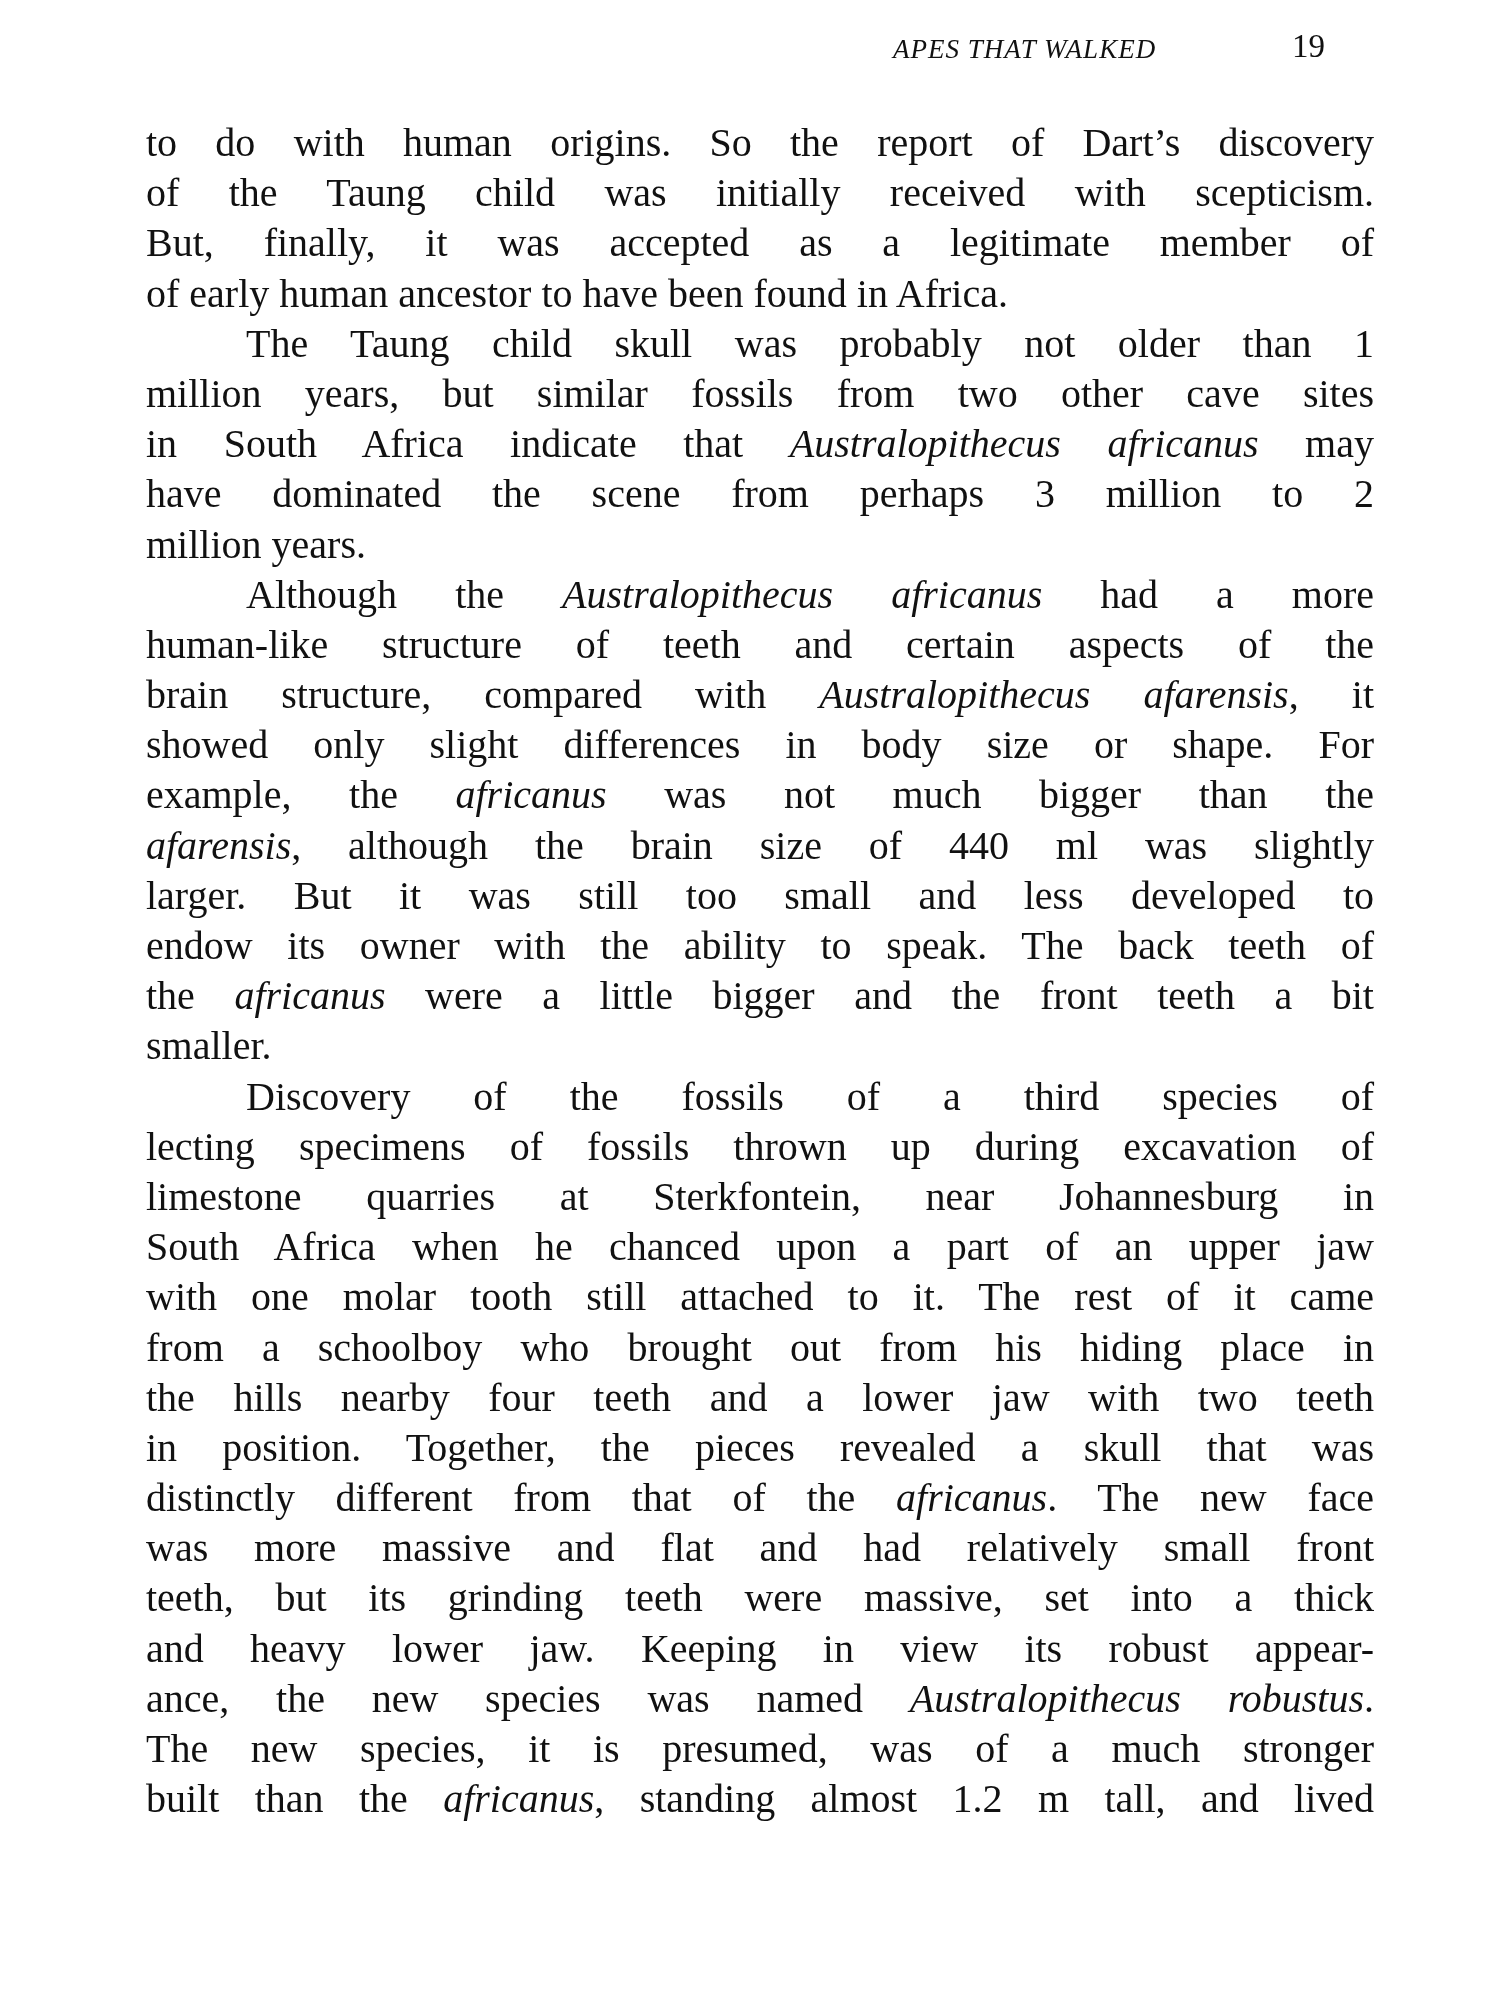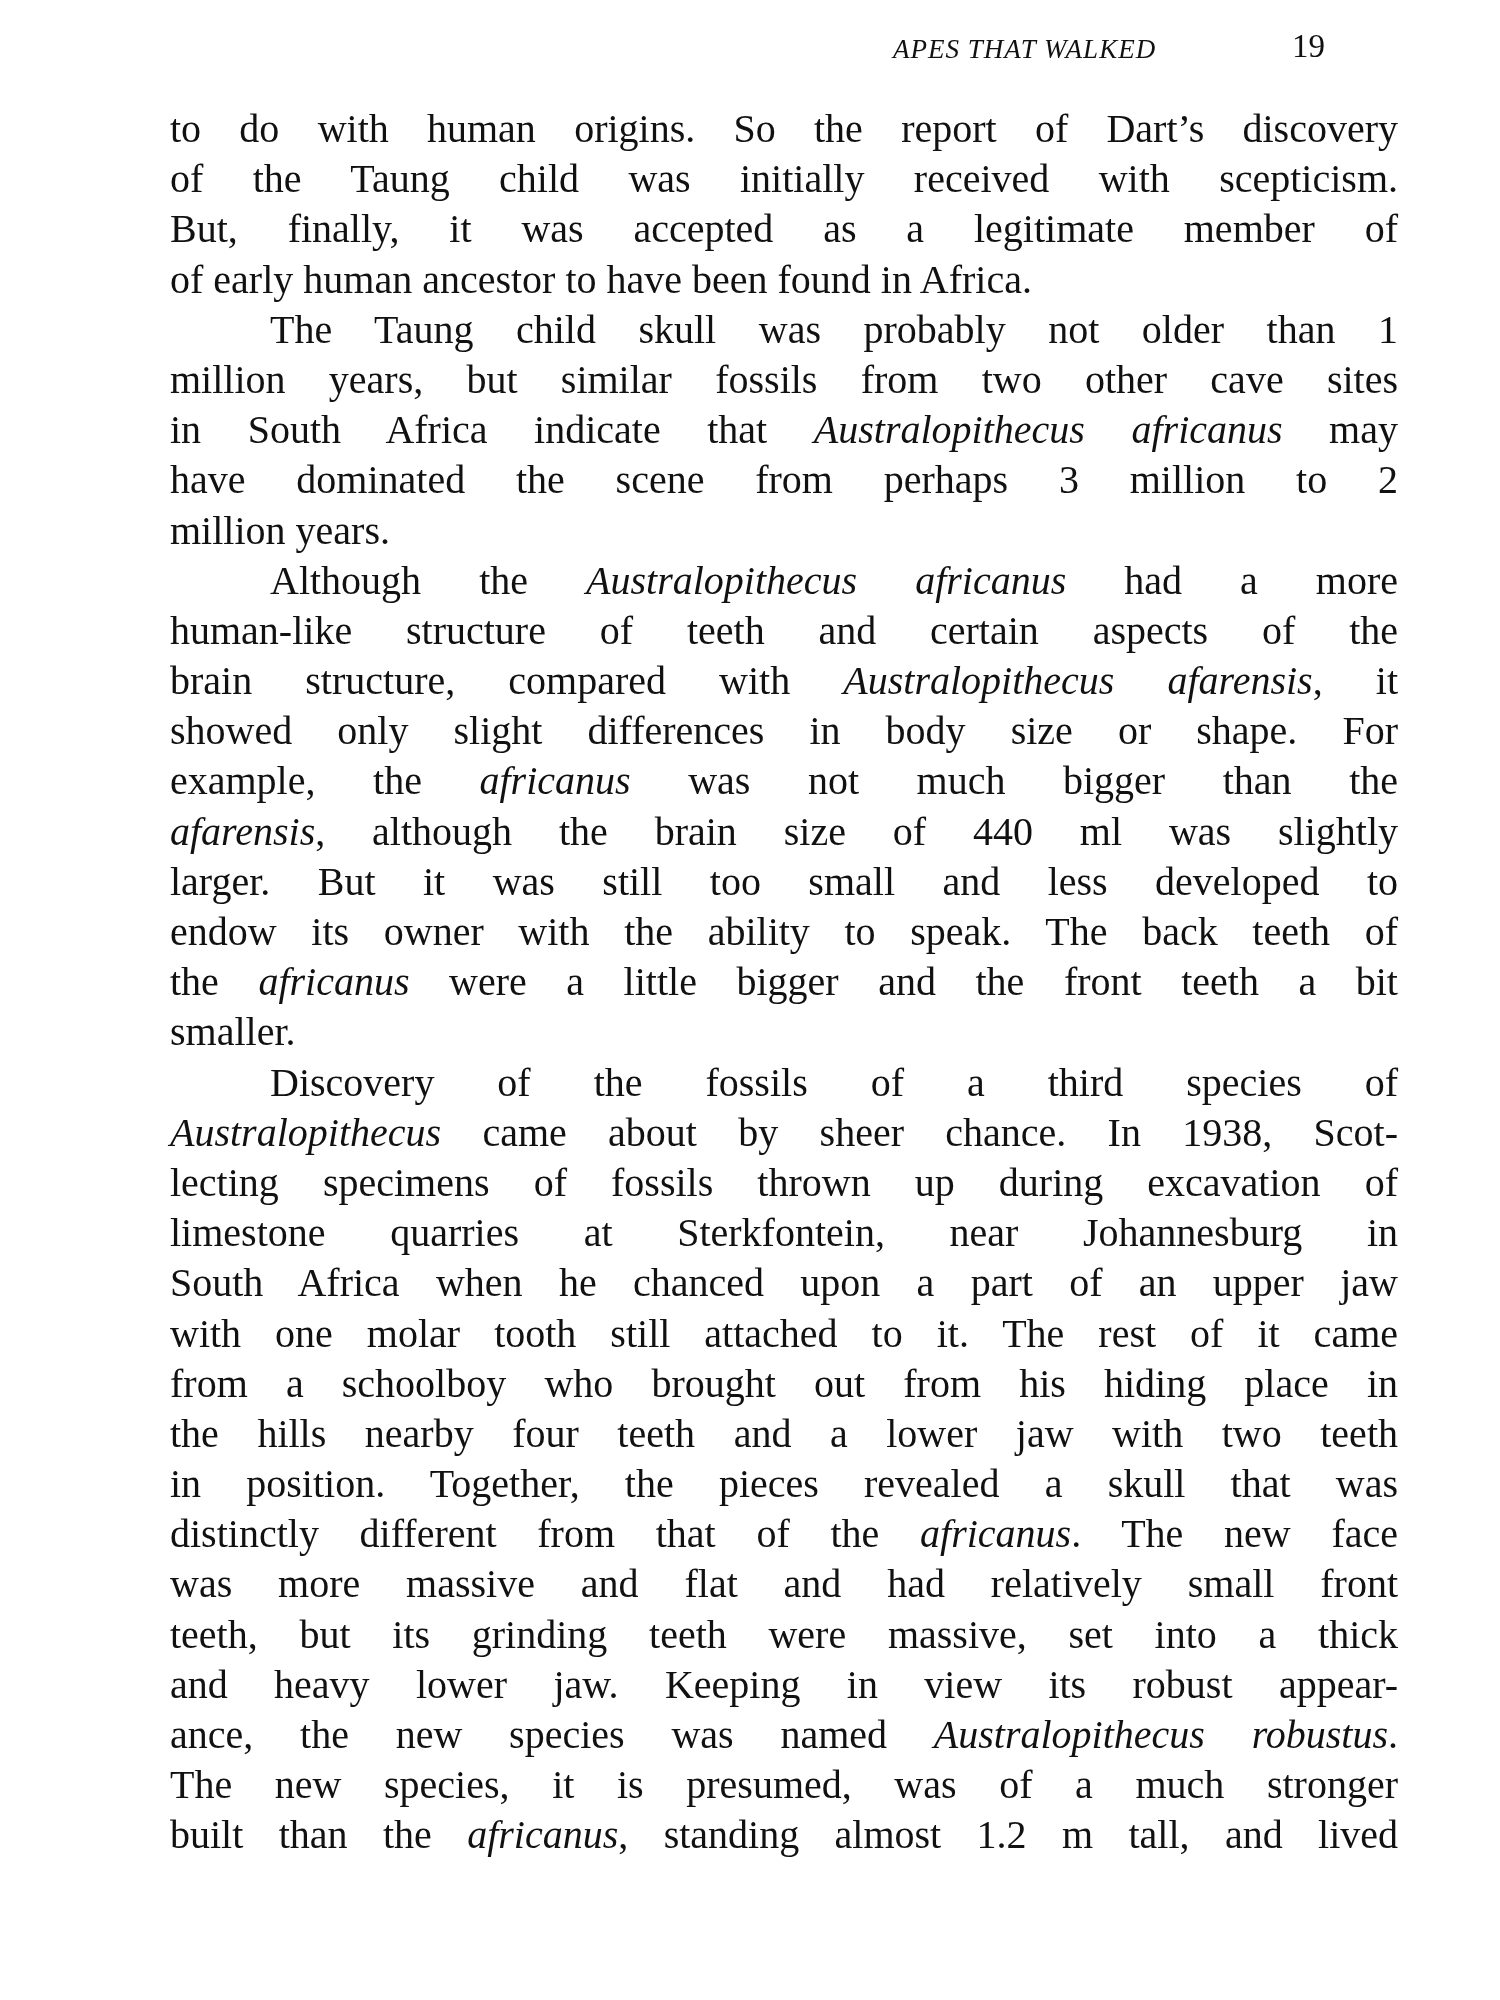--- a/index.html
+++ b/index.html
@@ -2,21 +2,21 @@
 <html><head>
 <meta charset="utf-8">
 <style>
   html, body { margin:0; padding:0; background:#ffffff; }
   body { width:1500px; height:2000px; position:relative; overflow:hidden;
          font-family:"Liberation Serif","DejaVu Serif",serif; color:#111; }
   .header { position:absolute; top:30px; left:0; width:1500px; height:40px; }
   .running-head { position:absolute; left:893px; top:4px; font-size:27px;
          letter-spacing:1px; font-variant:small-caps; text-transform:uppercase;font-style:italic; }
   .page-number { position:absolute; left:1292px; top:-2px; font-size:33px; }
-  .body-text { position:absolute; left:146px; top:104px; width:1228px;margin-left:24px; }
+  .body-text { position:absolute; left:146px; top:118px; width:1228px; }
   .line { display:block; height:50.2px; line-height:50.2px; font-size:40px;
           text-align:justify; text-align-last:justify; white-space:nowrap;
           overflow:visible; }
   .line.last { text-align-last:left; }
   .line.indent { padding-left:100px; }
   .line i { font-style:italic; }
   .seg { display:inline; }
 </style>
 </head>
 <body>
@@ -40,21 +40,20 @@
     <div class="line"><span class="seg">human-like structure of teeth and certain aspects of the</span></div>
     <div class="line"><span class="seg">brain structure, compared with </span><i class="seg">Australopithecus afarensis</i><span class="seg">, it</span></div>
     <div class="line"><span class="seg">showed only slight differences in body size or shape. For</span></div>
     <div class="line"><span class="seg">example, the </span><i class="seg">africanus</i><span class="seg"> was not much bigger than the</span></div>
     <div class="line"><i class="seg">afarensis</i><span class="seg">, although the brain size of 440 ml was slightly</span></div>
     <div class="line"><span class="seg">larger. But it was still too small and less developed to</span></div>
     <div class="line"><span class="seg">endow its owner with the ability to speak. The back teeth of</span></div>
     <div class="line"><span class="seg">the </span><i class="seg">africanus</i><span class="seg"> were a little bigger and the front teeth a bit</span></div>
     <div class="line last"><span class="seg">smaller.</span></div>
     <div class="line indent"><span class="seg">Discovery of the fossils of a third species of</span></div>
-    <div class="line"><i class="seg">Australopithecus</i><span class="seg"> came about by sheer chance. In 1938, Scot-</span></div>
     <div class="line"><span class="seg">lecting specimens of fossils thrown up during excavation of</span></div>
     <div class="line"><span class="seg">limestone quarries at Sterkfontein, near Johannesburg in</span></div>
     <div class="line"><span class="seg">South Africa when he chanced upon a part of an upper jaw</span></div>
     <div class="line"><span class="seg">with one molar tooth still attached to it. The rest of it came</span></div>
     <div class="line"><span class="seg">from a schoolboy who brought out from his hiding place in</span></div>
     <div class="line"><span class="seg">the hills nearby four teeth and a lower jaw with two teeth</span></div>
     <div class="line"><span class="seg">in position. Together, the pieces revealed a skull that was</span></div>
     <div class="line"><span class="seg">distinctly different from that of the </span><i class="seg">africanus</i><span class="seg">. The new face</span></div>
     <div class="line"><span class="seg">was more massive and flat and had relatively small front</span></div>
     <div class="line"><span class="seg">teeth, but its grinding teeth were massive, set into a thick</span></div>

